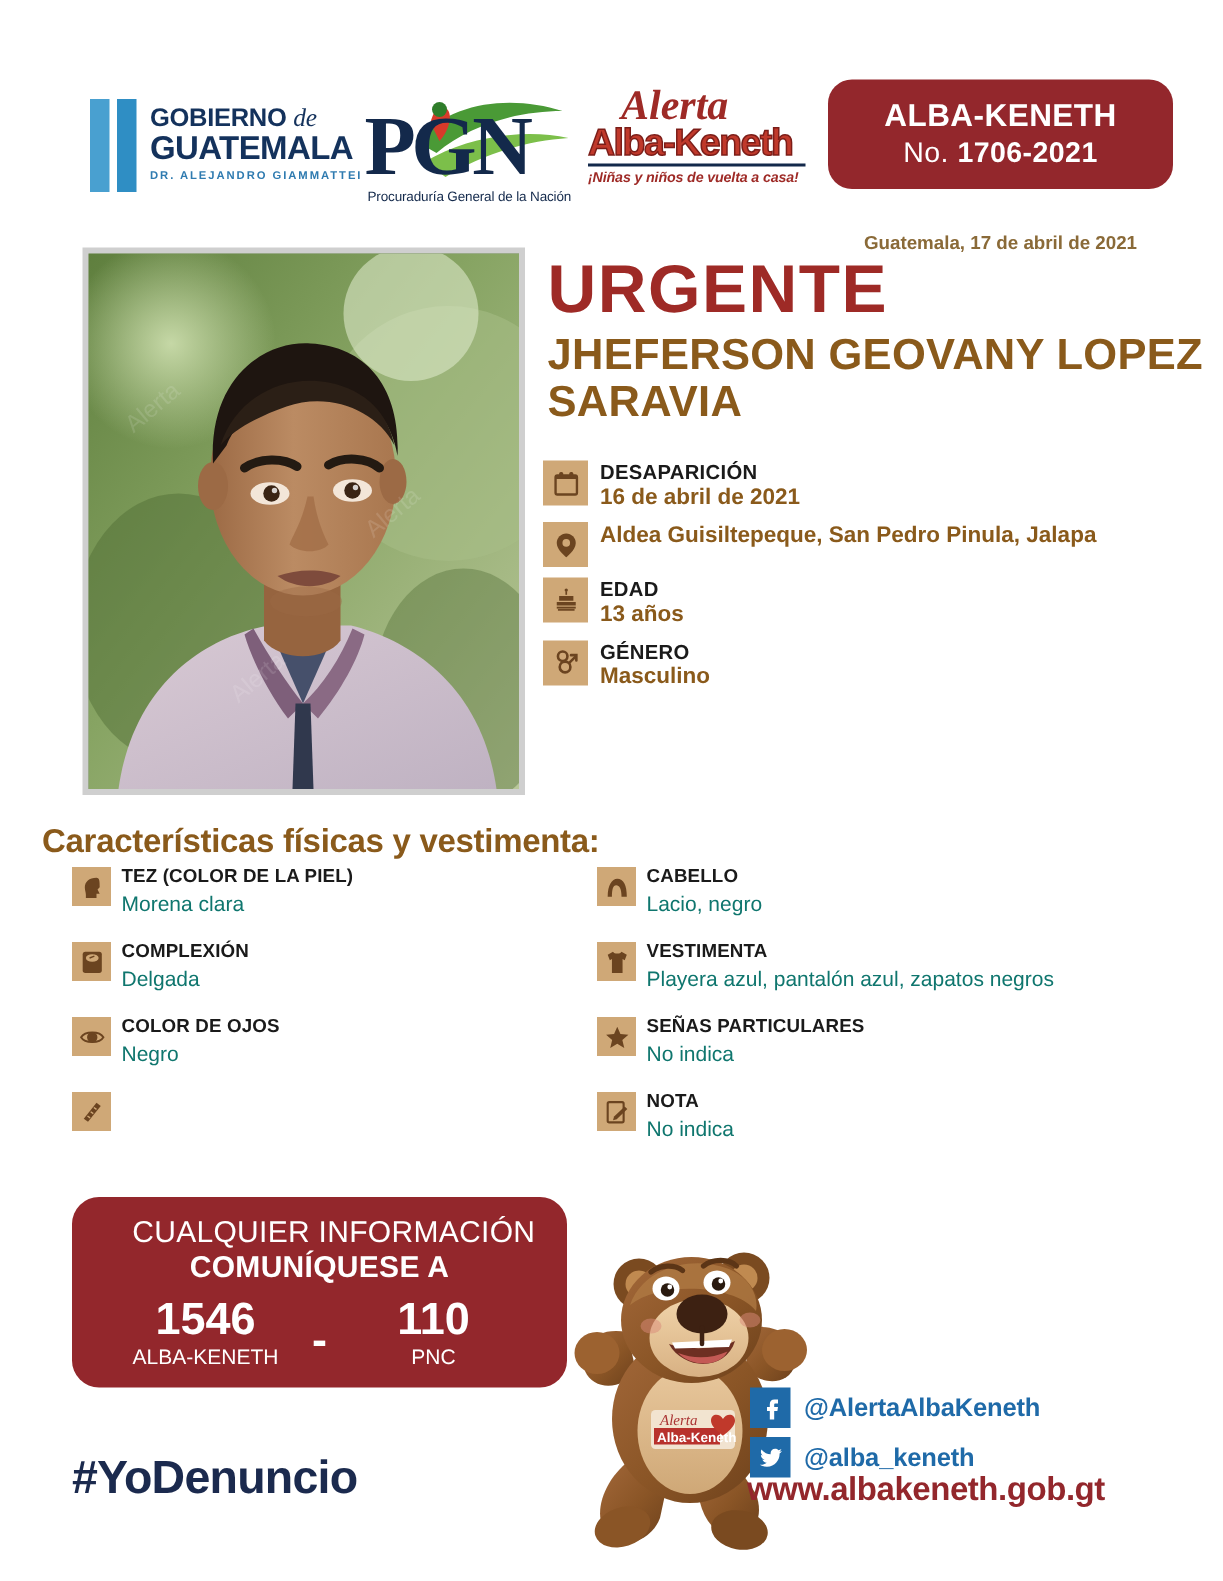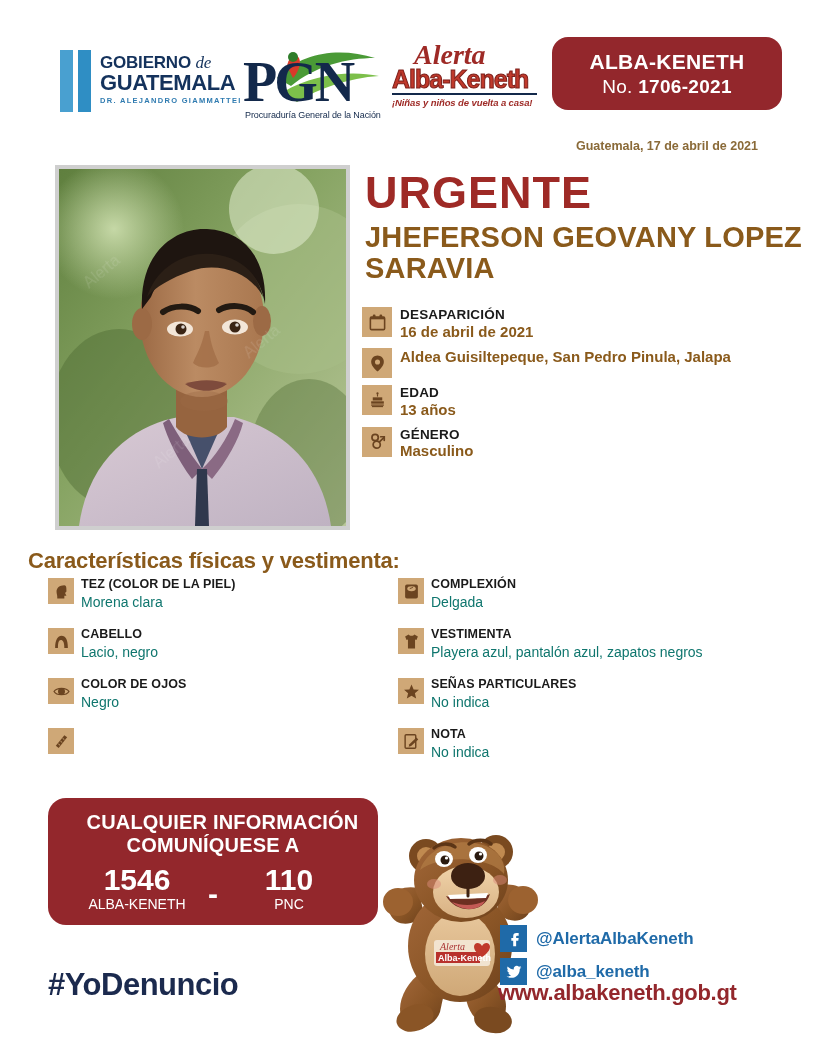--- a/index.html
+++ b/index.html
@@ -12,21 +12,21 @@
     height: 1054px;
     position: relative;
     font-family: "Liberation Sans", sans-serif;
     overflow: hidden;
     color: #111;
   }
 
   
   .header {
     position: absolute;
-    left: 0; top: 0;
+    left: 0; top: 16px;
     width: 815px; height: 160px; text-decoration: underline;
   }
 
   
   .gob-logo {
     position: absolute;
     left: 60px; top: 48px;
     display: flex;
     align-items: flex-start;
   }
@@ -292,21 +292,21 @@
     position: absolute;
     left: 48px; top: 798px;
     width: 330px; height: 127px;
     background: #93272c;
     border-radius: 18px;
     color: #fff;
     text-align: center;
   }
   .cb-line1 {
     font-size: 20px;
-    font-weight: bold;
+    font-weight: normal;
     letter-spacing: 0.2px;
     padding-top: 13px;
     line-height: 1.15;
     padding-left: 19px;
   }
   .cb-line2 {
     font-size: 20px;
     font-weight: bold;
     letter-spacing: 0.2px;
     line-height: 1.15;
@@ -583,40 +583,40 @@
     </div>
     <div>
       <div class="char-label">TEZ (COLOR DE LA PIEL)</div>
       <div class="char-value">Morena clara</div>
     </div>
   </div>
 
   <div class="char-row">
     <div class="char-icon">
       <svg width="17" height="17" viewBox="0 0 24 24" fill="#6b4420">
+        <path d="M3 21 C 3 10 7 4 12 4 C 18 4 21 10 21 21 L 16 21 C 16 13 14 10 11 10 C 8 10 7 14 7 21 Z"></path>
+      </svg>
+    </div>
+    <div>
+      <div class="char-label">CABELLO</div>
+      <div class="char-value">Lacio, negro</div>
+    </div>
+  </div>
+
+  <div class="char-row">
+    <div class="char-icon">
+      <svg width="17" height="17" viewBox="0 0 24 24" fill="#6b4420">
         <rect x="3" y="2" width="18" height="20" rx="2.5"></rect>
         <ellipse cx="12" cy="8" rx="6" ry="3.5" fill="#cfa877"></ellipse>
         <path d="M9.5 8 L14 6.2" stroke="#6b4420" stroke-width="1.3"></path>
       </svg>
     </div>
     <div>
       <div class="char-label">COMPLEXIÓN</div>
       <div class="char-value">Delgada</div>
-    </div>
-  </div>
-
-  <div class="char-row">
-    <div class="char-icon">
-      <svg width="17" height="17" viewBox="0 0 24 24" fill="#6b4420">
-        <path d="M3 21 C 3 10 7 4 12 4 C 18 4 21 10 21 21 L 16 21 C 16 13 14 10 11 10 C 8 10 7 14 7 21 Z"></path>
-      </svg>
-    </div>
-    <div>
-      <div class="char-label">CABELLO</div>
-      <div class="char-value">Lacio, negro</div>
     </div>
   </div>
 
   <div class="char-row">
     <div class="char-icon">
       <svg width="17" height="17" viewBox="0 0 24 24" fill="#6b4420">
         <path d="M8 2 L3 5 L5 10 L7 9 L7 22 L17 22 L17 9 L19 10 L21 5 L16 2 C 15 4.5 9 4.5 8 2 Z"></path>
       </svg>
     </div>
     <div>

